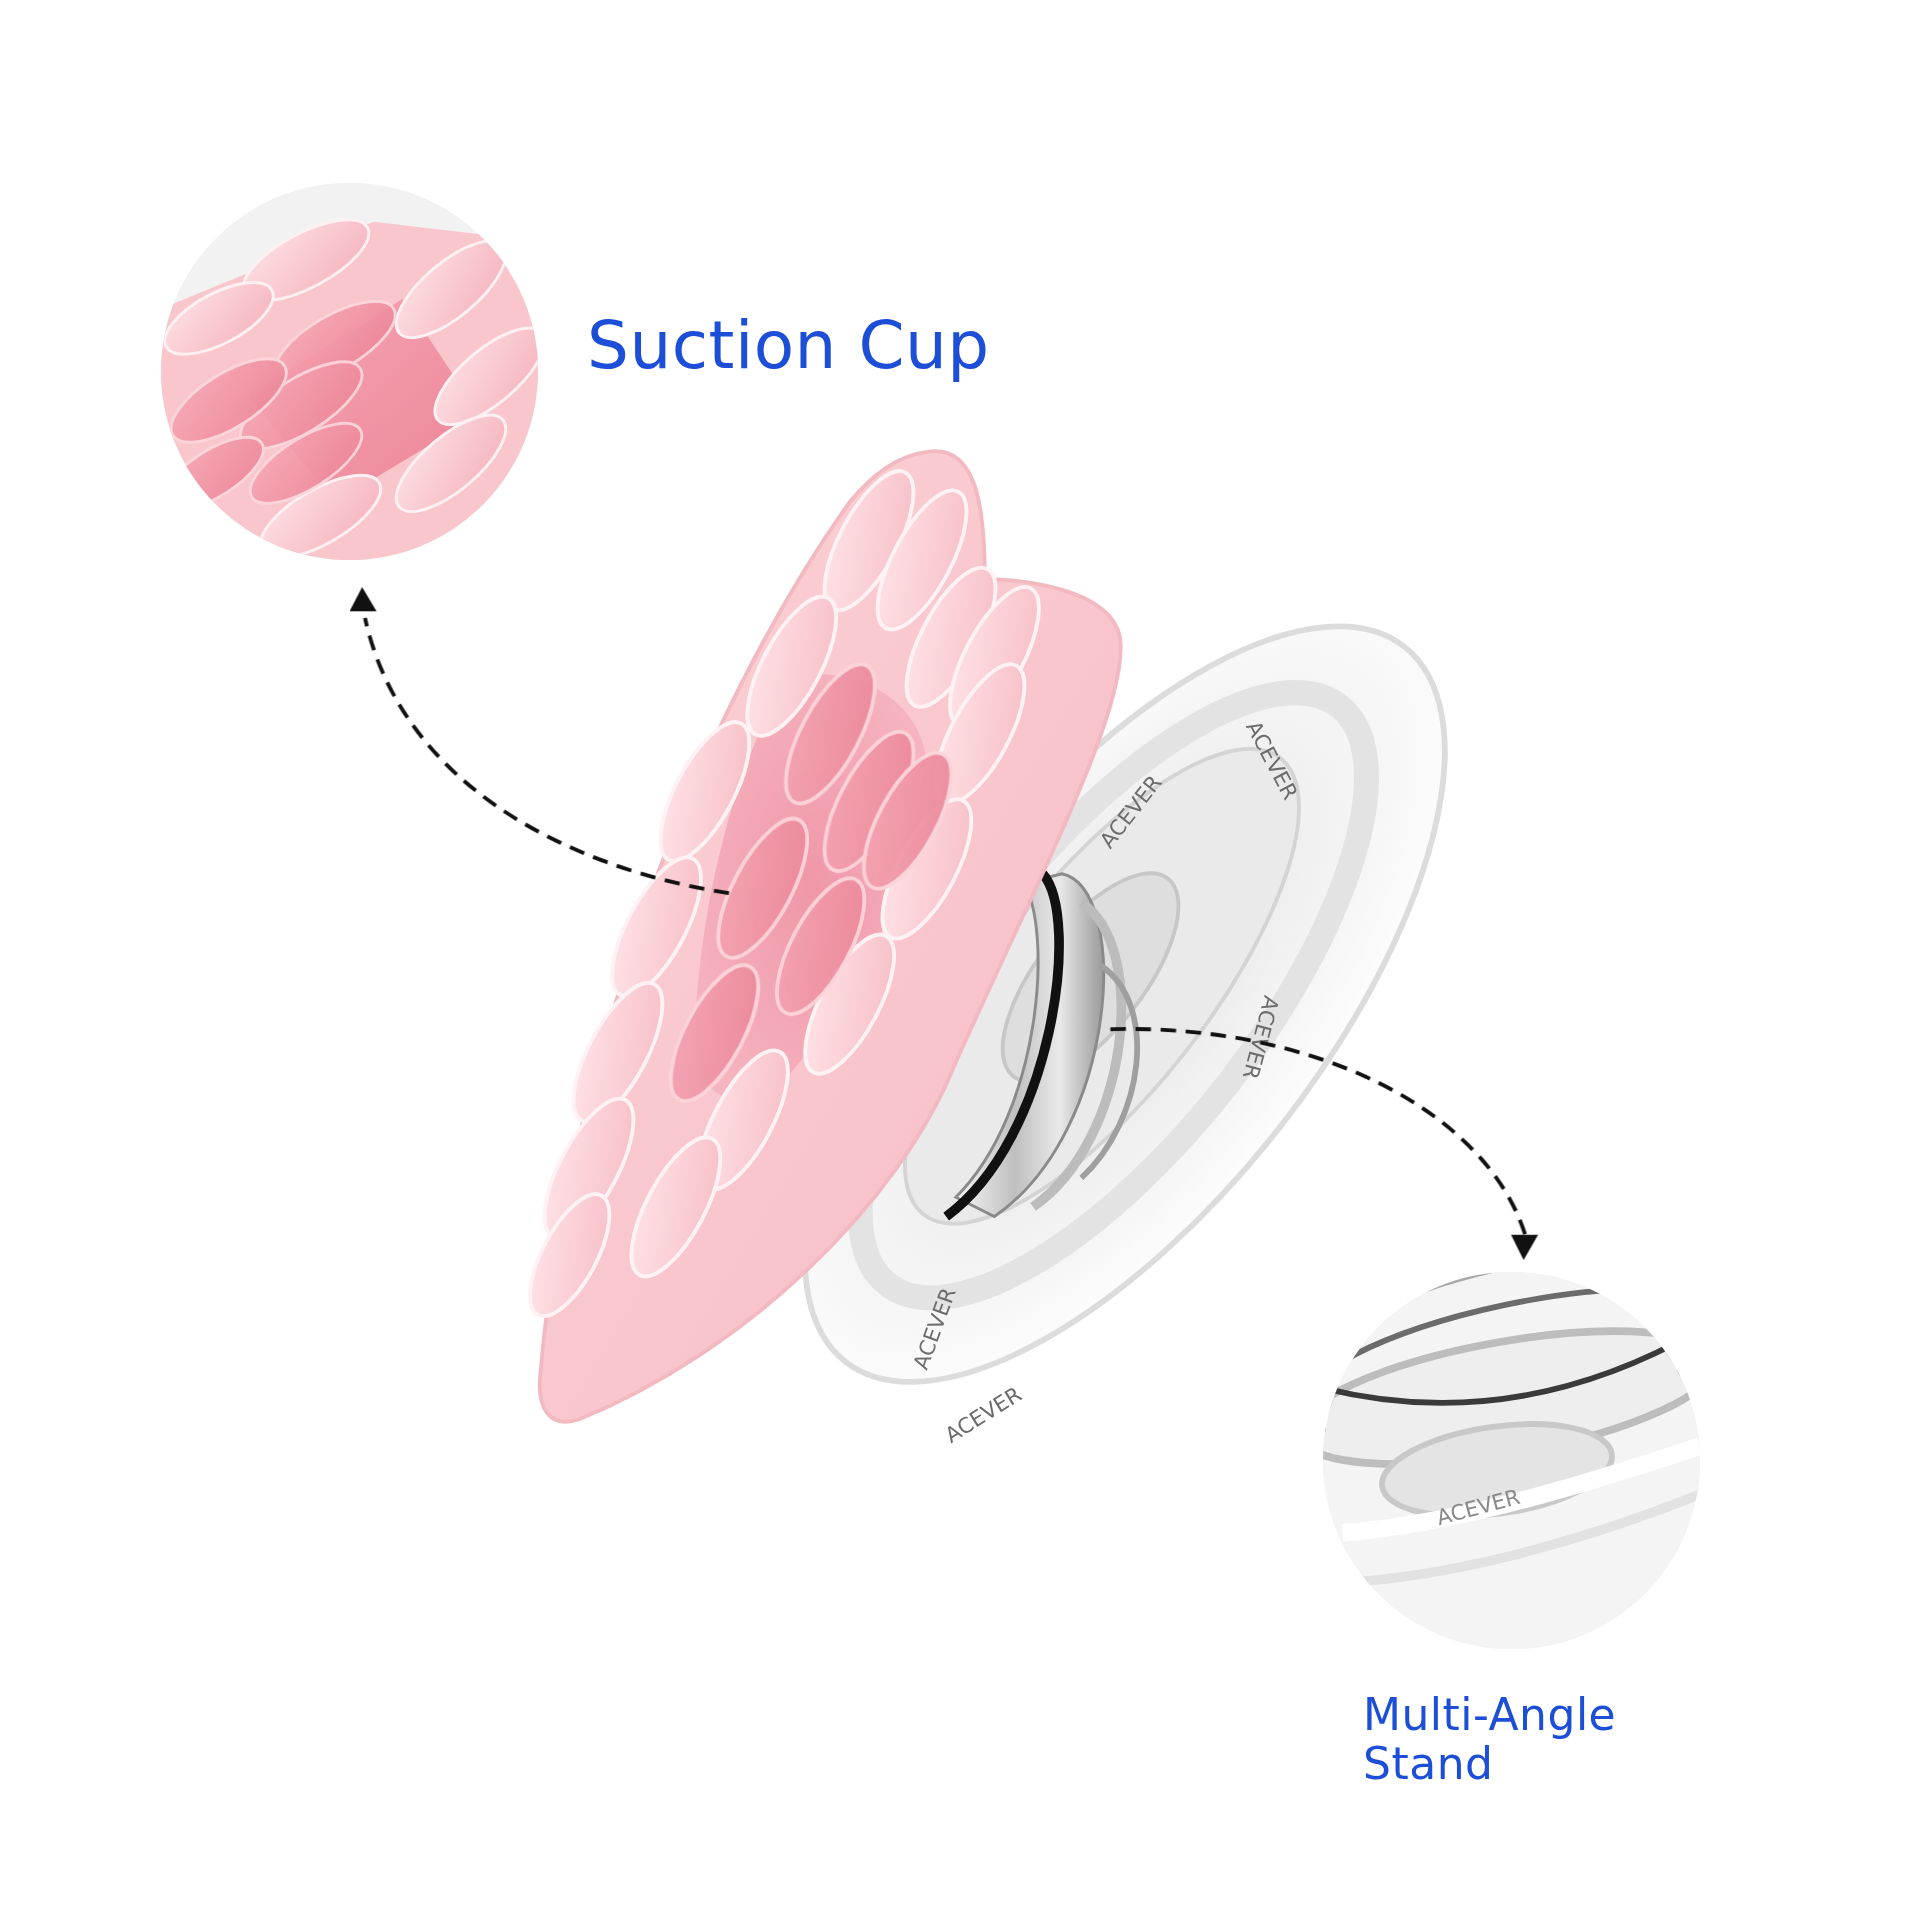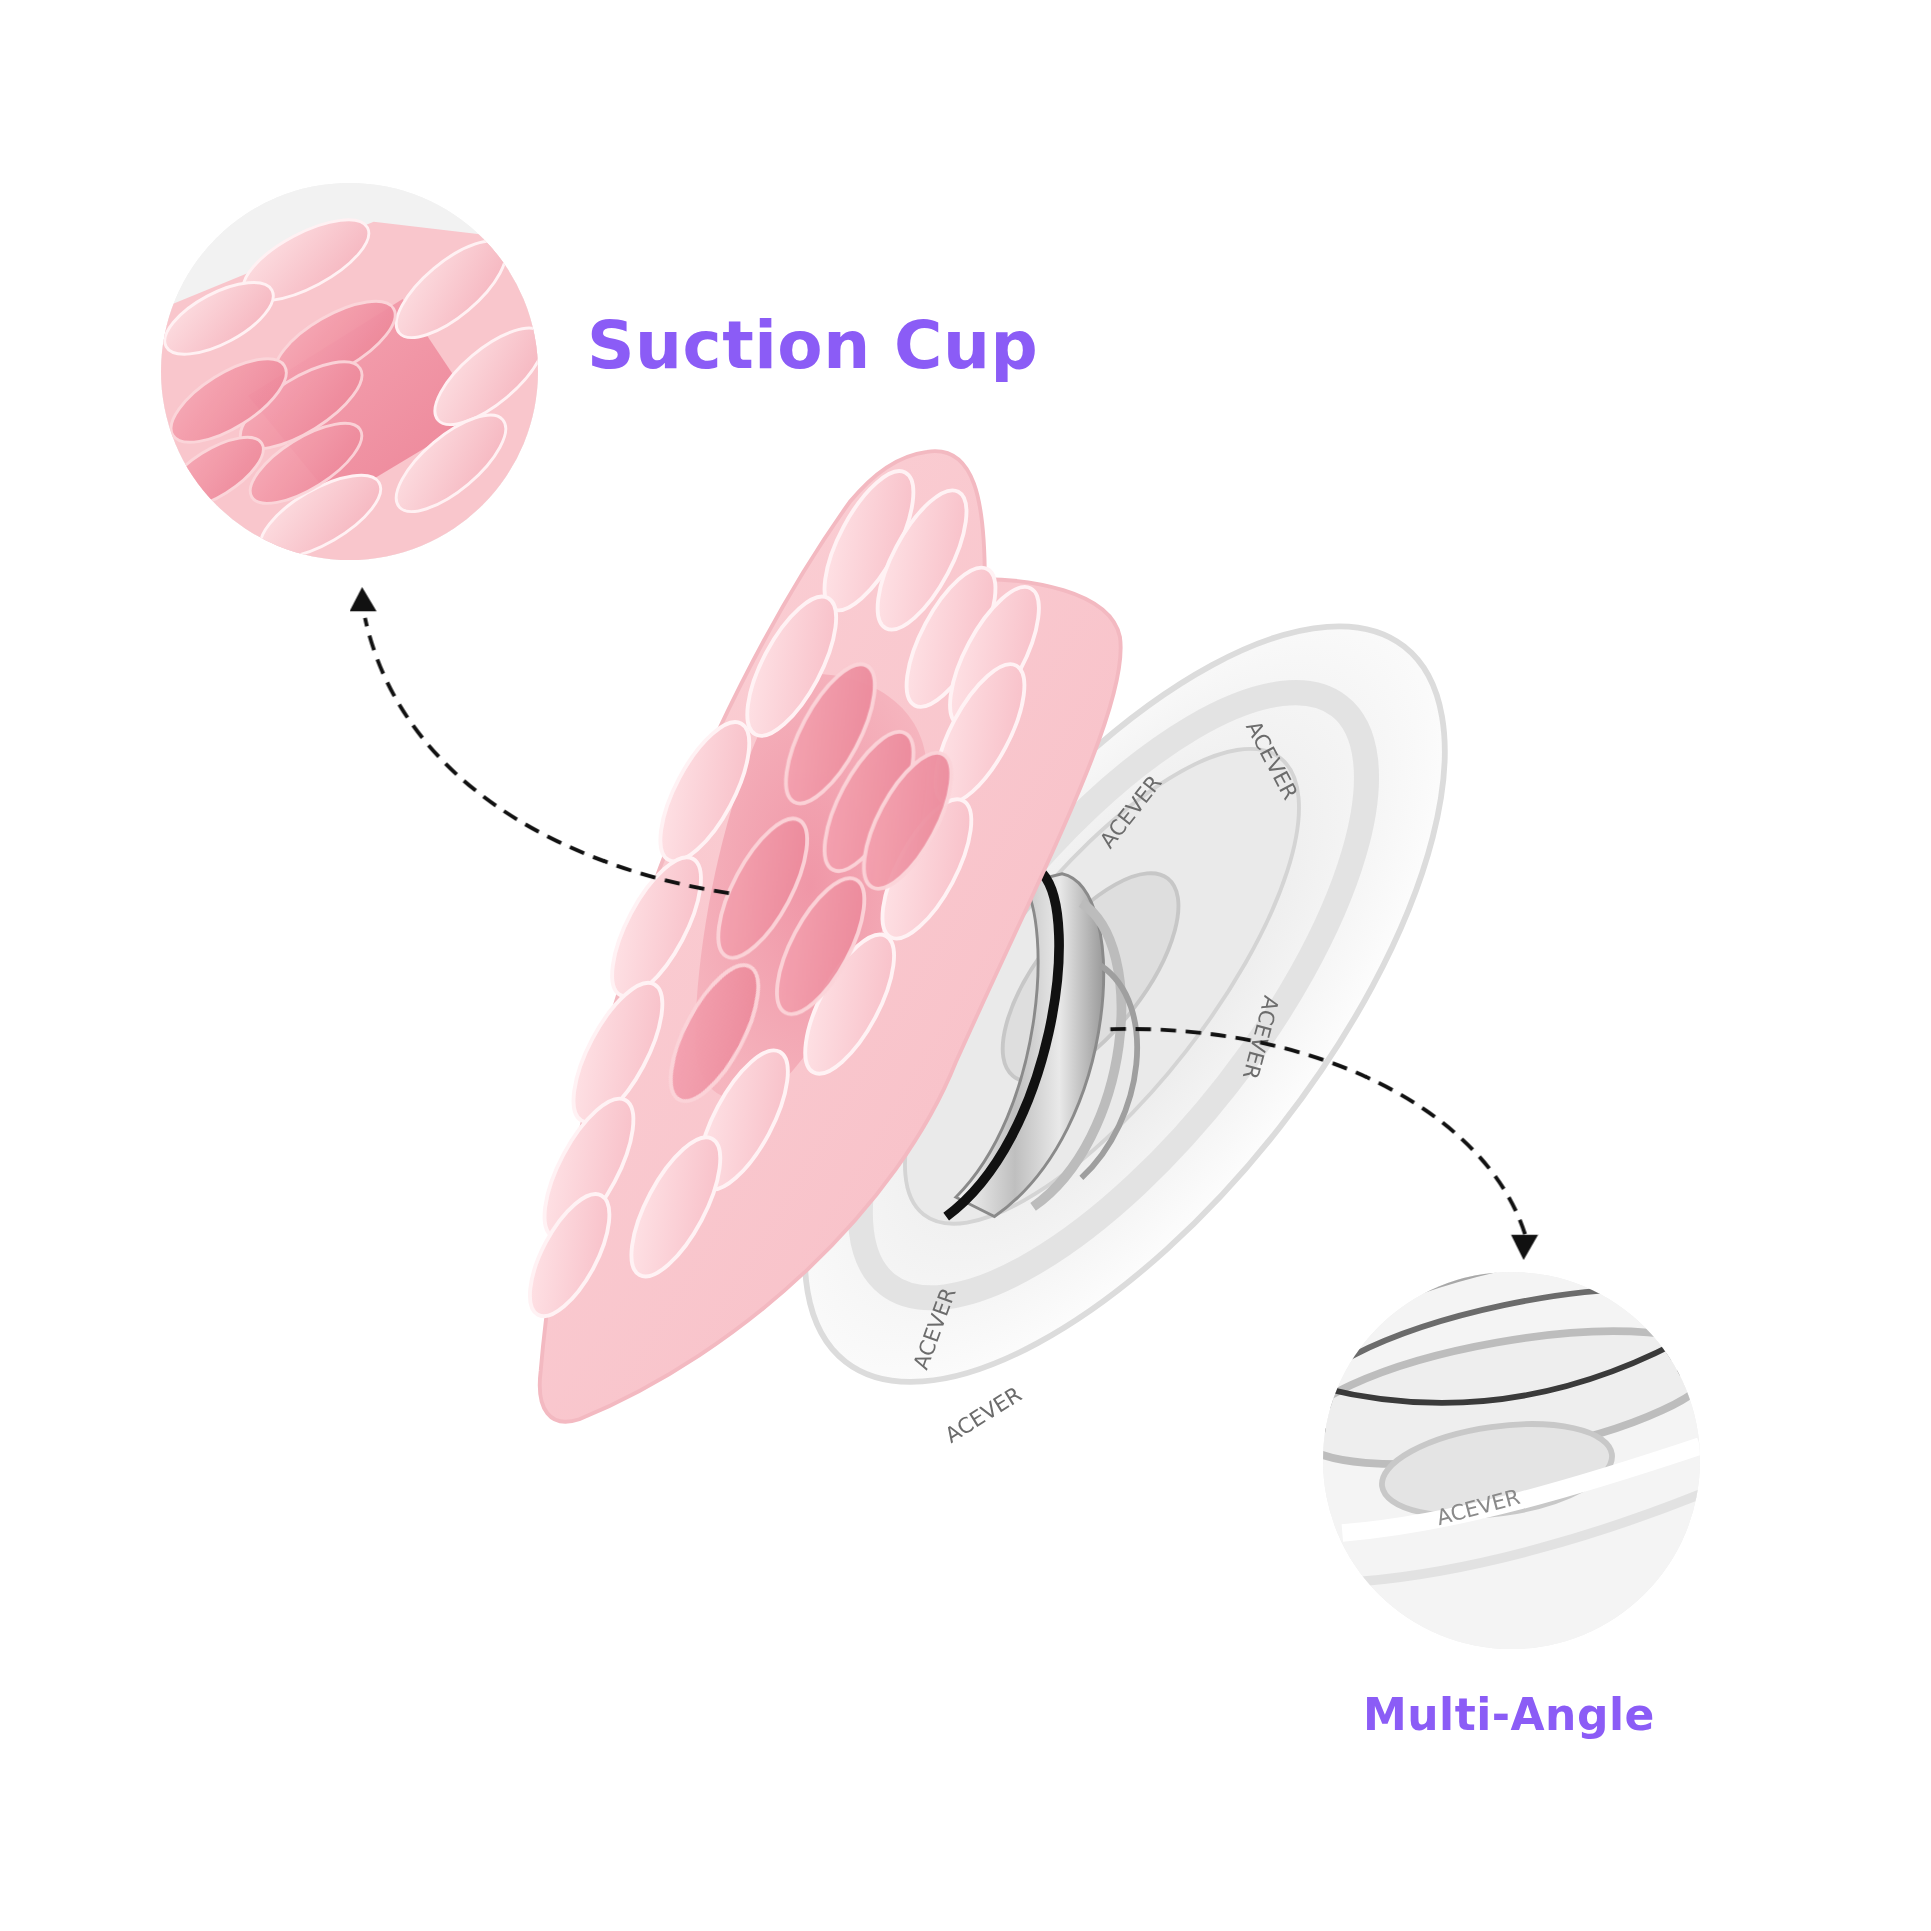--- a/index.html
+++ b/index.html
@@ -1,18 +1,18 @@
 <!DOCTYPE html>
 <html><head>
   <meta charset="utf-8">
   <style>
     html, body { margin: 0; padding: 0; background: #ffffff; }
     body { width: 1931px; height: 1931px; position: relative; overflow: hidden;
            font-family: "DejaVu Sans", "Liberation Sans", sans-serif; }
-    .label { position: absolute; color: #8b5cf6; font-weight: 700; letter-spacing: 0.5px; line-height: 1.12; }
+    .label { position: absolute; color: #1d4ed8; font-weight: 400; letter-spacing: 0.5px; line-height: 1.12; }
     .label-suction { left: 587px; top: 309px; font-size: 66px; }
     .label-stand { left: 1363px; top: 1690px; font-size: 44px; }
     .label-stand span { display: block; }
     .canvas { position: absolute; left: 0; top: 0; width: 1931px; height: 1931px; }
     .callout { position: absolute; border-radius: 50%; overflow: hidden; }
     .callout-suction { left: 161px; top: 183px; width: 377px; height: 377px; background: #f1f1f1; }
     .callout-stand { left: 1323px; top: 1272px; width: 377px; height: 377px; background: #efefef; }
     .callout svg { width: 100%; height: 100%; display: block; }
   </style>
 </head>
@@ -156,14 +156,15 @@
     <path d="M0 120 C120 150 250 140 390 60" fill="none" stroke="#3a3a3a" stroke-width="6"></path>
     <ellipse cx="180" cy="205" rx="120" ry="45" fill="#e4e4e4" stroke="#c8c8c8" stroke-width="6" transform="rotate(-8 180 205)"></ellipse>
     <path d="M20 270 C140 260 270 220 390 180" fill="none" stroke="#ffffff" stroke-width="18"></path>
     <text x="120" y="262" font-size="22" fill="#8a8a8a" font-family="DejaVu Sans, sans-serif" transform="rotate(-15 120 262)">ACEVER</text>
     <path d="M40 320 C160 310 290 270 390 230" fill="none" stroke="#e2e2e2" stroke-width="10"></path>
   </svg>
 </div>
 
 <div class="label label-stand">
   <span>Multi-Angle</span>
+  <span>Stand</span>
 </div>
 
 
 </body></html>

